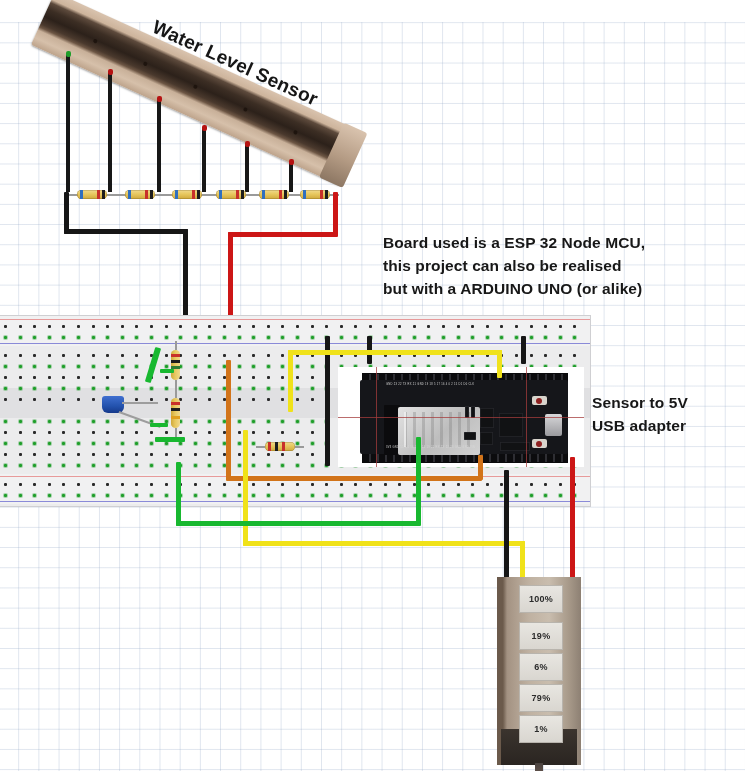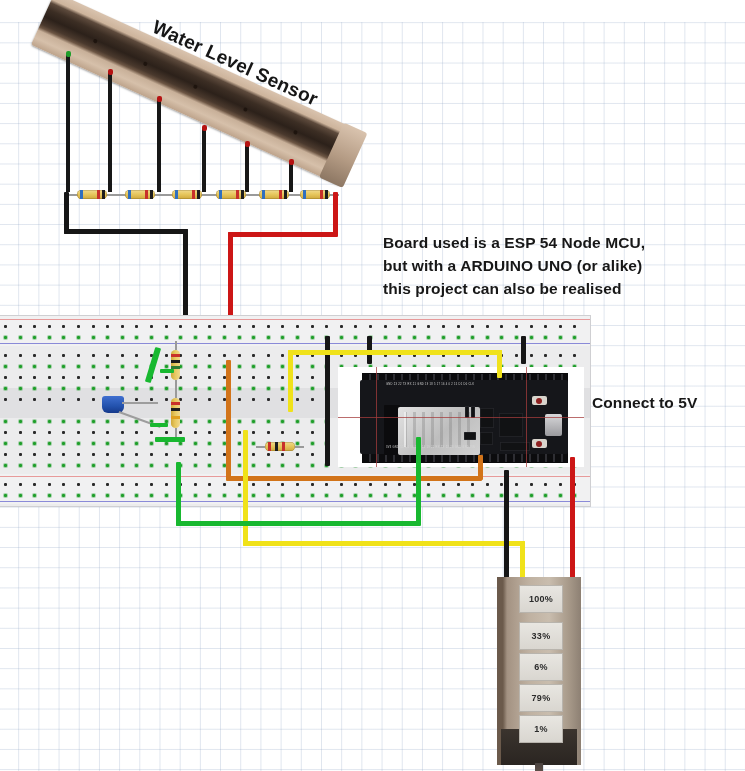--- a/index.html
+++ b/index.html
@@ -945,34 +945,35 @@
 
   <div class="w v w-green" style="left:176px;top:462px;height:64px;"></div>
   <div class="w h w-green" style="left:176px;top:521px;width:245px;"></div>
   <div class="w v w-green" style="left:416px;top:437px;height:88px;"></div>
 
   <div class="w v w-black" style="left:504px;top:470px;height:110px;"></div>
 
   <div class="w v w-red" style="left:570px;top:457px;height:122px;"></div>
 
   <div class="note" style="left:383px;top:231px;">
-    <div>Board used is a ESP 54 Node MCU,</div>
+    <div>Board used is a ESP 32 Node MCU,</div>
+    <div>this project can also be realised</div>
     <div>but with a ARDUINO UNO (or alike)</div>
-    <div>this project can also be realised</div>
   </div>
 
   <div class="note" style="left:592px;top:391px;">
-    <div>Connect to 5V</div>
+    <div>Sensor to 5V</div>
+    <div>USB adapter</div>
   </div>
 
 
   <div class="ind">
     <div class="ind-body"></div>
     <div class="ind-dark"></div>
     <div class="ind-cell" style="top:8px;">100%</div>
-    <div class="ind-cell" style="top:45px;">33%</div>
+    <div class="ind-cell" style="top:45px;">19%</div>
     <div class="ind-cell" style="top:76px;">6%</div>
     <div class="ind-cell" style="top:107px;">79%</div>
     <div class="ind-cell" style="top:138px;">1%</div>
     <div class="ind-stem"></div>
   </div>
 
 </div>
 
 </body></html>

